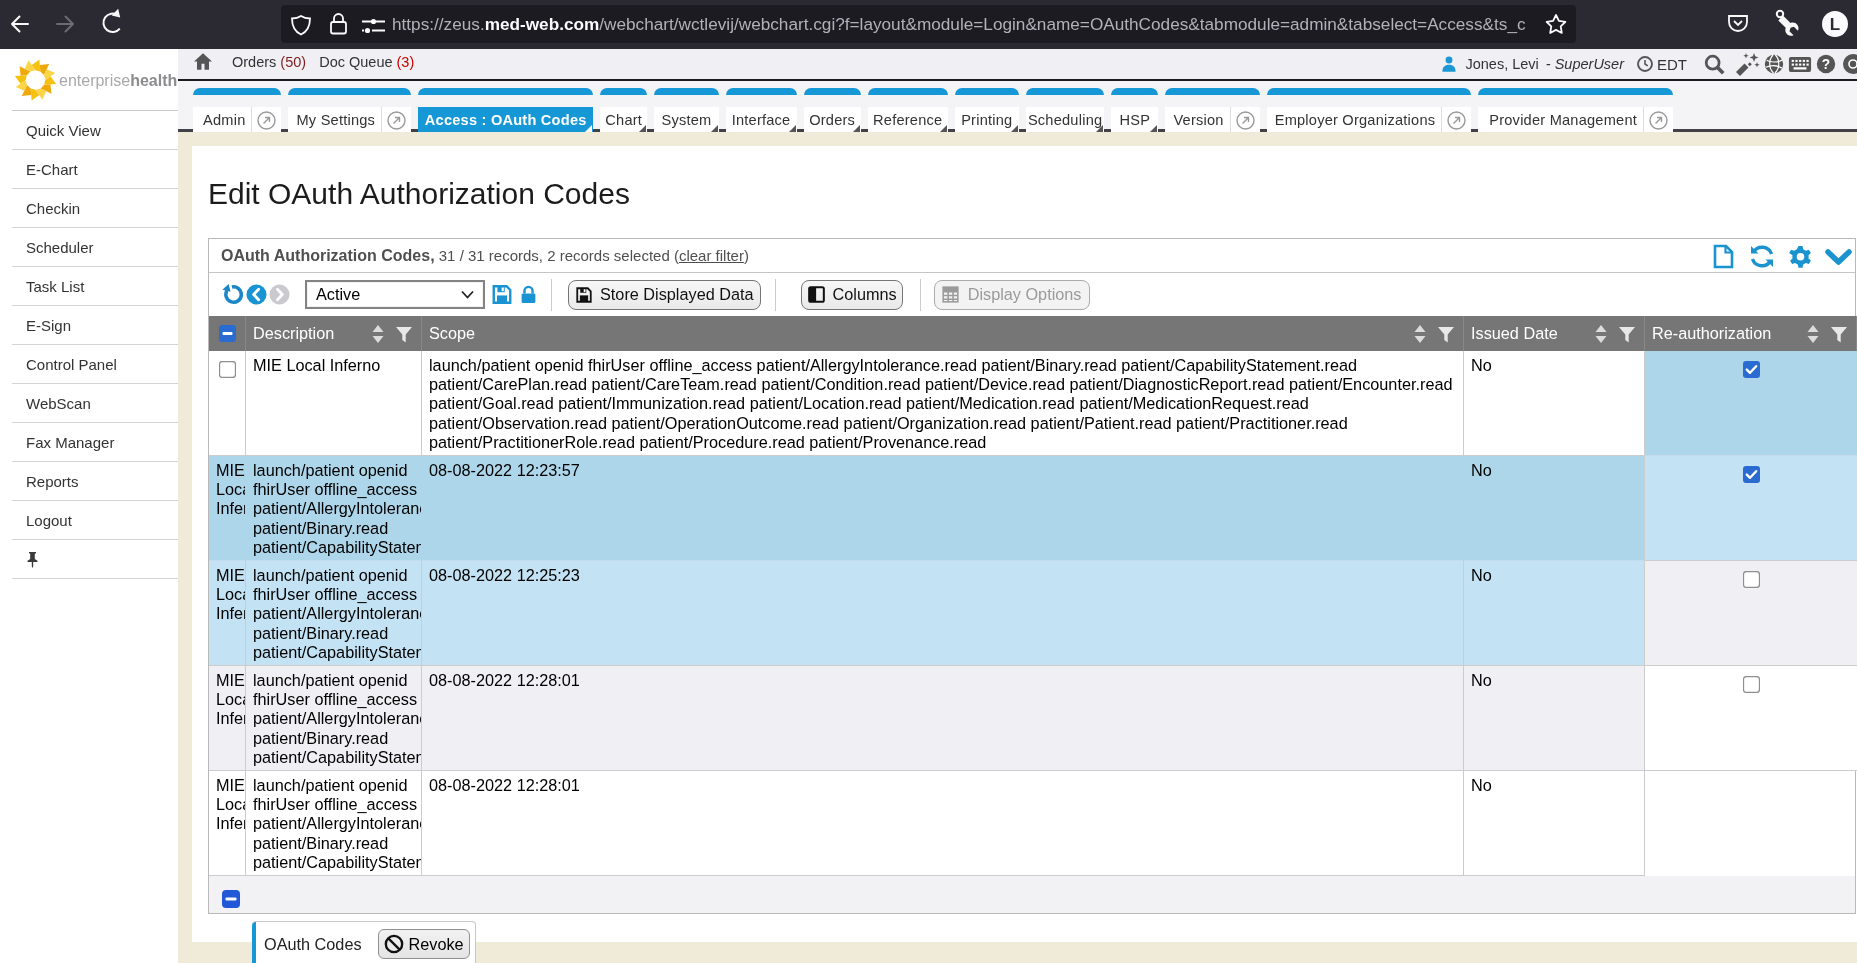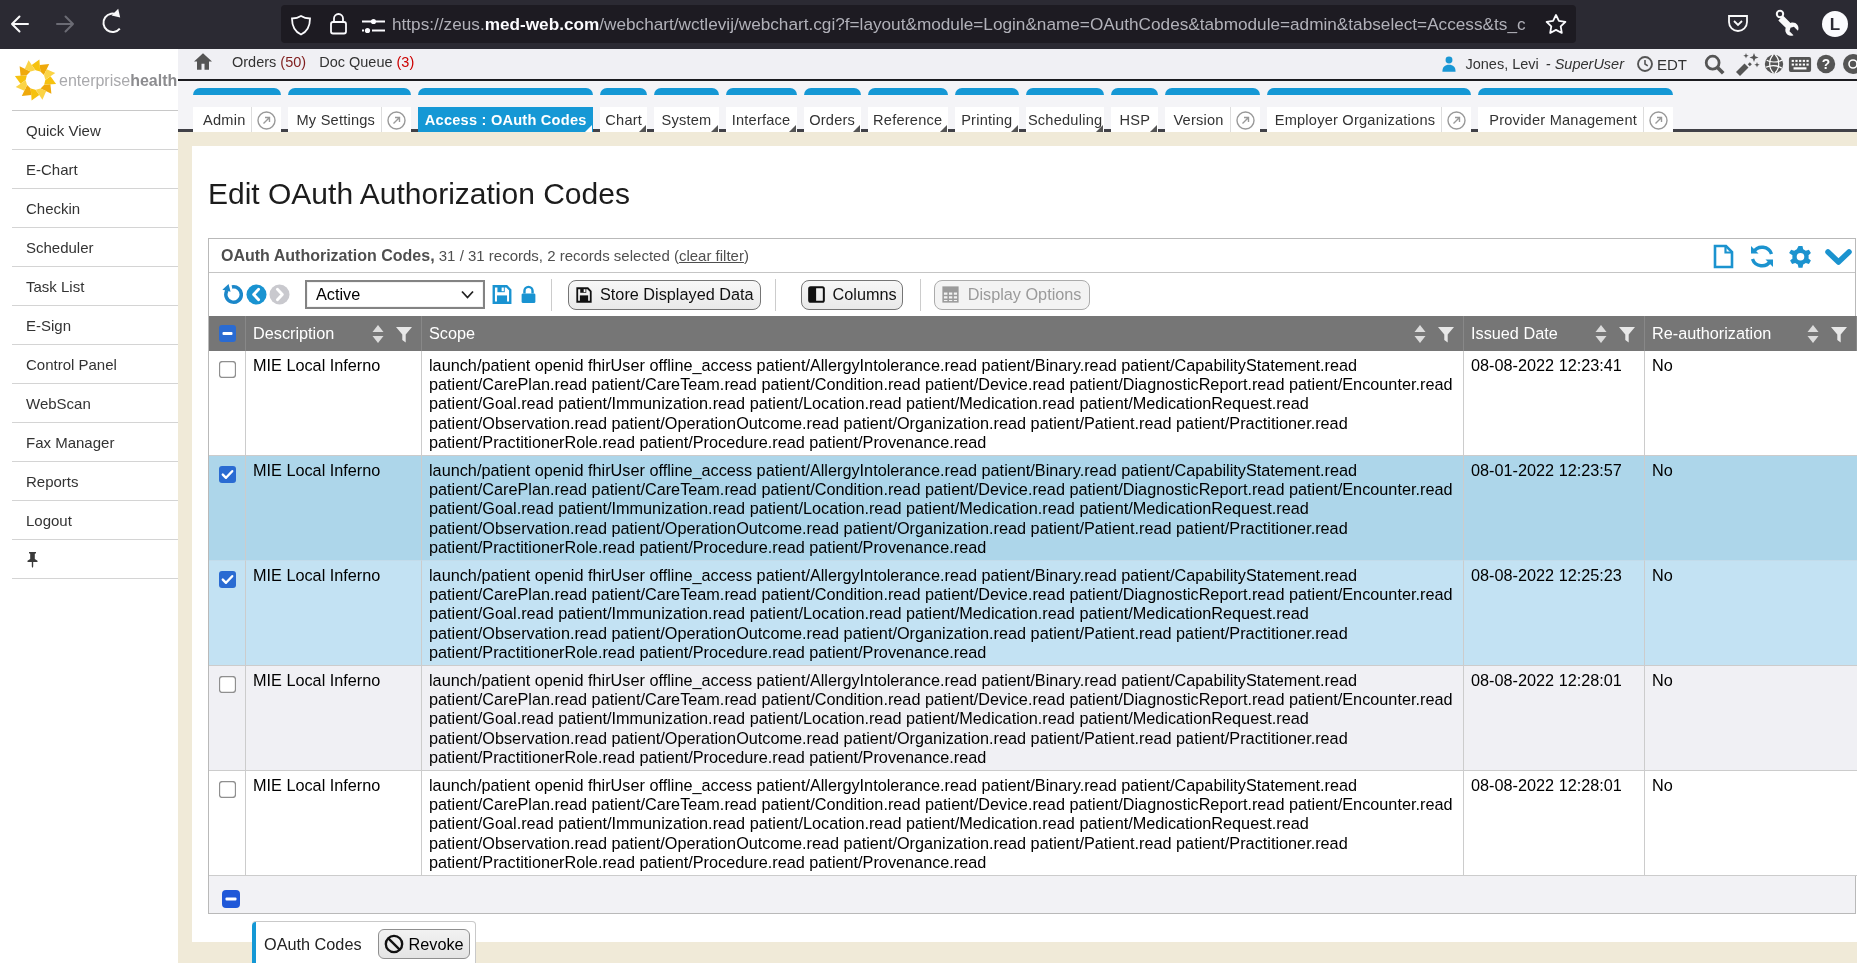--- a/index.html
+++ b/index.html
@@ -494,33 +494,32 @@
             </span></div>
         <div class="cell r-w" style="padding-left:0;">
             <div style="display:flex;justify-content:center;padding-top:5px;">
               <svg width="17" height="17" viewBox="0 0 17 17">
                 <rect x="0.5" y="0.5" width="16" height="16" rx="3" fill="#fff" stroke="#8f8f8f" stroke-width="1.3"></rect>
               </svg>
             </div>
           </div>
         <div class="cell r-w">MIE Local Inferno</div>
         <div class="cell r-w">launch/patient openid fhirUser offline_access patient/AllergyIntolerance.read patient/Binary.read patient/CapabilityStatement.read<br>patient/CarePlan.read patient/CareTeam.read patient/Condition.read patient/Device.read patient/DiagnosticReport.read patient/Encounter.read<br>patient/Goal.read patient/Immunization.read patient/Location.read patient/Medication.read patient/MedicationRequest.read<br>patient/Observation.read patient/OperationOutcome.read patient/Organization.read patient/Patient.read patient/Practitioner.read<br>patient/PractitionerRole.read patient/Procedure.read patient/Provenance.read</div>
-        <div class="cell r-w">08-08-2022 12:23:41</div>
         <div class="cell r-w">No</div>
         <div class="cell r-b1" style="padding-left:0;">
             <div style="display:flex;justify-content:center;padding-top:5px;">
               <svg width="17" height="17" viewBox="0 0 17 17">
                 <rect width="17" height="17" rx="3" fill="#2a6bd2"></rect>
                 <path d="M3.8 8.6 L7 11.8 L13.2 5.2" fill="none" stroke="#fff" stroke-width="2.4" stroke-linecap="round" stroke-linejoin="round"></path>
               </svg>
             </div>
           </div>
         <div class="cell r-b1">MIE Local Inferno</div>
         <div class="cell r-b1">launch/patient openid fhirUser offline_access patient/AllergyIntolerance.read patient/Binary.read patient/CapabilityStatement.read<br>patient/CarePlan.read patient/CareTeam.read patient/Condition.read patient/Device.read patient/DiagnosticReport.read patient/Encounter.read<br>patient/Goal.read patient/Immunization.read patient/Location.read patient/Medication.read patient/MedicationRequest.read<br>patient/Observation.read patient/OperationOutcome.read patient/Organization.read patient/Patient.read patient/Practitioner.read<br>patient/PractitionerRole.read patient/Procedure.read patient/Provenance.read</div>
-        <div class="cell r-b1">08-01-2022 12:23:57</div>
+        <div class="cell r-b1">08-08-2022 12:23:57</div>
         <div class="cell r-b1">No</div>
         <div class="cell r-b2" style="padding-left:0;">
             <div style="display:flex;justify-content:center;padding-top:5px;">
               <svg width="17" height="17" viewBox="0 0 17 17">
                 <rect width="17" height="17" rx="3" fill="#2a6bd2"></rect>
                 <path d="M3.8 8.6 L7 11.8 L13.2 5.2" fill="none" stroke="#fff" stroke-width="2.4" stroke-linecap="round" stroke-linejoin="round"></path>
               </svg>
             </div>
           </div>
         <div class="cell r-b2">MIE Local Inferno</div>

